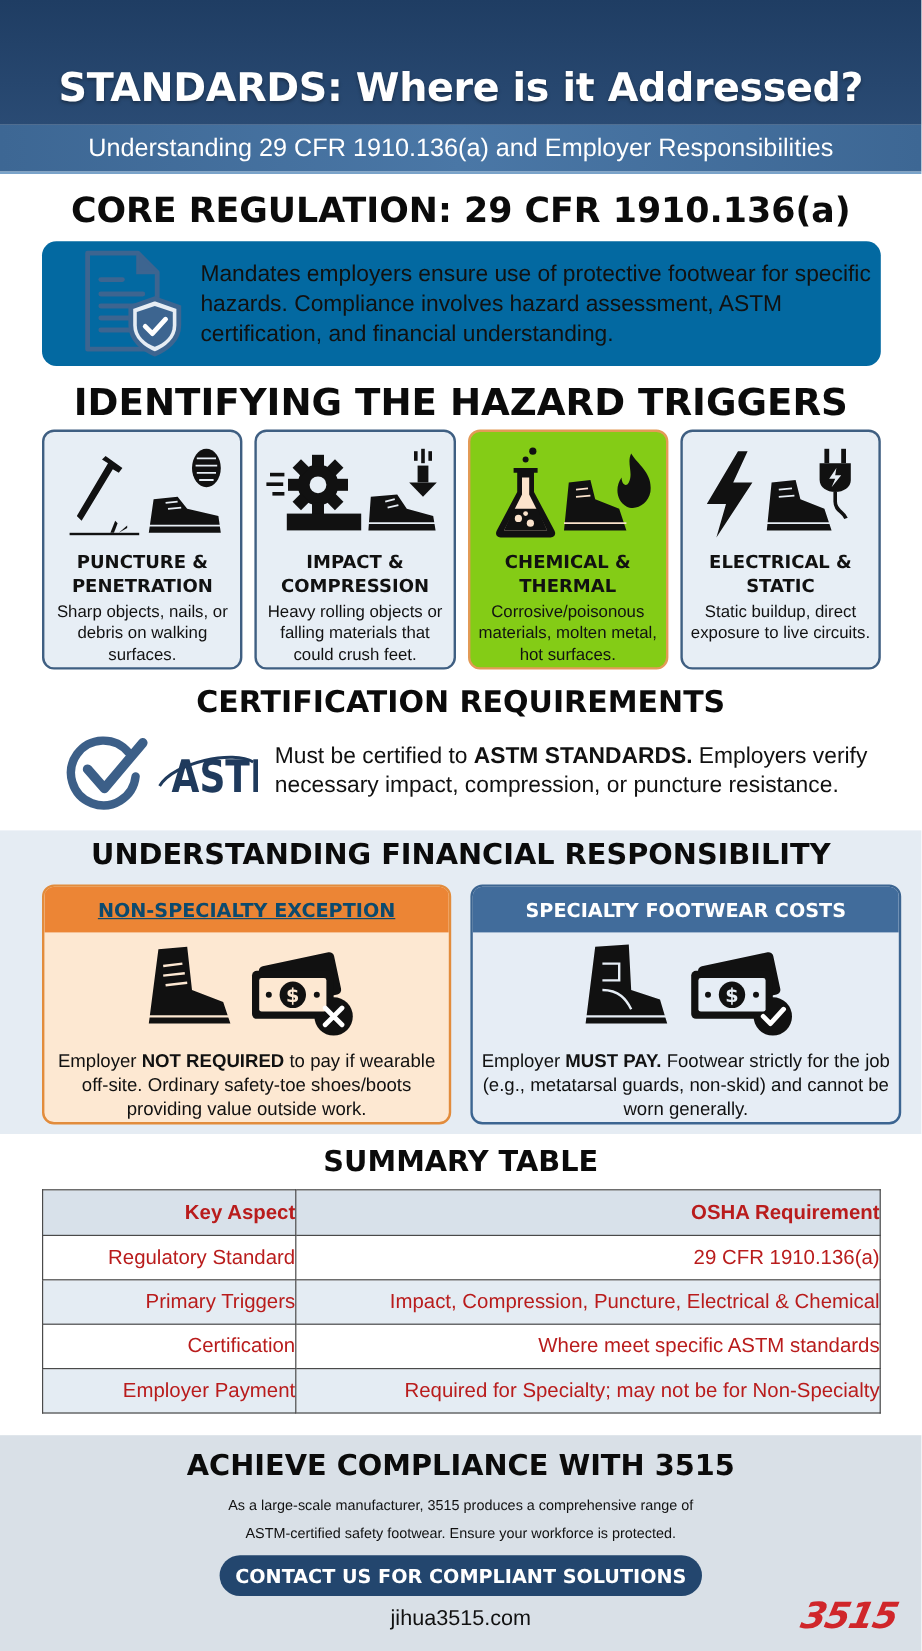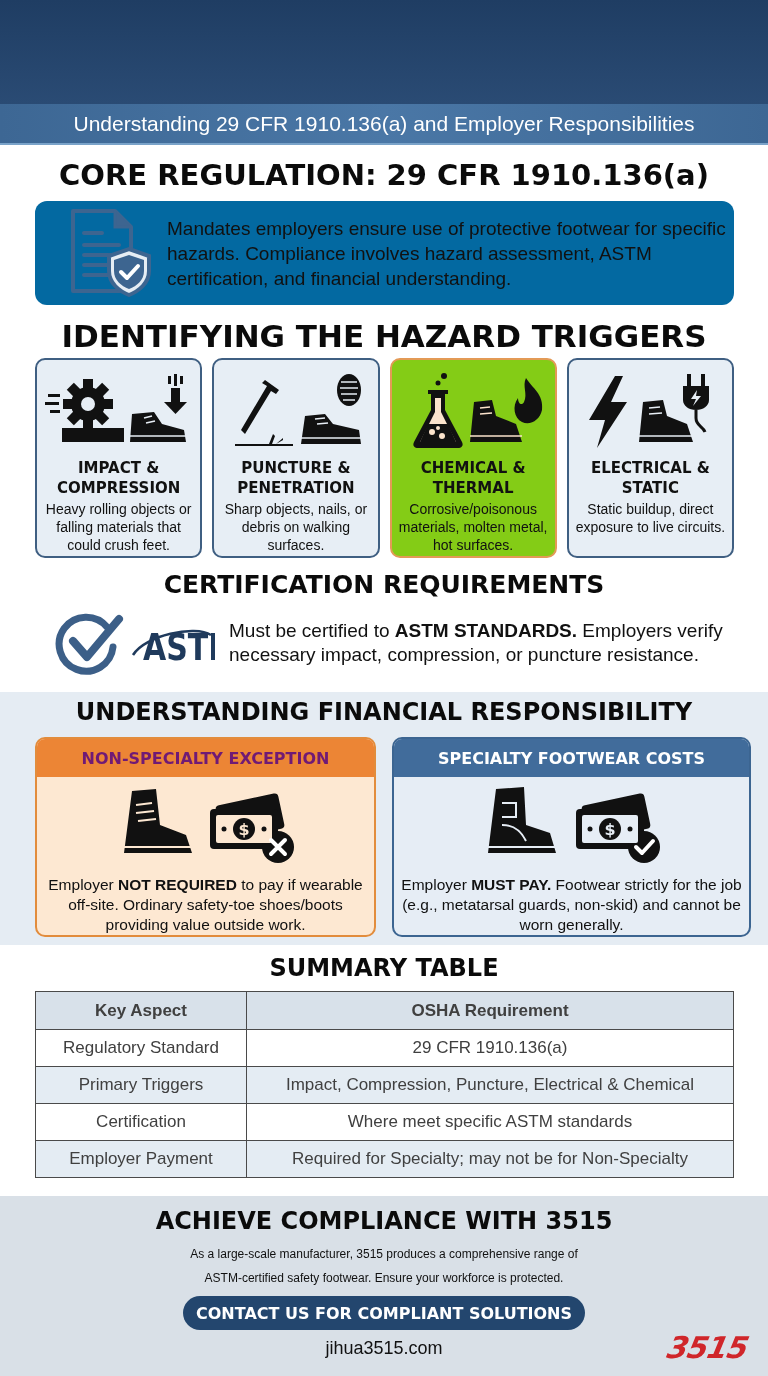--- a/index.html
+++ b/index.html
@@ -44,28 +44,28 @@
   .cert-text { font-size: 19px; line-height: 24px; margin-left: 14px; color: #111; }
   .cert-text b { font-weight: bold; }
 
   
   .fin-bg { position: absolute; left: 0; top: 692px; width: 768px; height: 253px; background: #e5ecf3; }
   .fin-card { position: absolute; top: 737px; height: 200px; border-radius: 10px; overflow: hidden; border: 2px solid; }
   .fin-card.left { left: 35px; width: 341px; background: #fde8d2; border-color: #e28c3c; }
   .fin-card.right { left: 392px; width: 359px; background: #e6edf5; border-color: #3c6591; }
   .fin-head { height: 38px; display: flex; align-items: center; justify-content: center;
               color: #fff; font-family: "DejaVu Sans", sans-serif; font-weight: bold; font-size: 16px; }
-  .left .fin-head { background: #ec8535; color: #701a75; }
+  .left .fin-head { background: #ec8535; color: #0c4a6e; text-decoration: underline; }
   .right .fin-head { background: #416c9b; }
   .fin-ico { width: 220px; height: 80px; margin: 8px auto 0; display: block; }
   .fin-txt { font-size: 15.5px; line-height: 20px; text-align: center; margin-top: 10px; color: #111; padding: 0 4px; }
 
   
   .tbl { position: absolute; left: 35px; top: 991px; width: 699px; border-collapse: collapse; font-size: 17px; }
-  .tbl td, .tbl th { border: 1.5px solid #4a4a4a; height: 37px; text-align: center; color: #404040; }
+  .tbl td, .tbl th { border: 1.5px solid #4a4a4a; height: 37px; text-align: right; color: #b91c1c; }
   .tbl th { background: #d8e1ea; font-weight: bold; height: 38px; }
   .tbl td:first-child, .tbl th:first-child { width: 211px; }
   .tbl tr.alt td { background: #e4ecf3; }
   .tbl tr.wht td { background: #ffffff; }
 
   
   .foot { position: absolute; left: 0; top: 1196px; width: 768px; height: 180px; background: #d9e0e7; }
   .foot-txt { position: absolute; left: 0; top: 1242px; width: 768px; text-align: center; font-size: 12px; line-height: 24px; color: #111; }
   .cta { position: absolute; left: 183px; top: 1296px; width: 402px; height: 34px; border-radius: 17px;
          background: #23466e; color: #fff; font-family: "DejaVu Sans", sans-serif; font-weight: bold; font-size: 16px;
@@ -73,20 +73,21 @@
   .url { position: absolute; left: 0; top: 1338px; width: 768px; text-align: center; font-size: 18px; color: #111; }
   .logo { position: absolute; left: 668px; top: 1330px; font-family: "DejaVu Sans", sans-serif; font-weight: bold;
           font-style: italic; font-size: 30px; color: #d0262a; letter-spacing: -1px; transform: skewX(-12deg); }
 </style>
 </head>
 <body>
 
 <div class="hdr">
   <h1>
     <br>
+    <span>STANDARDS: Where is it Addressed?</span>
   </h1>
 </div>
 <div class="sub">
   <span>Understanding 29 CFR 1910.136(a) and Employer Responsibilities</span>
 </div>
 
 <div class="sec-title" style="top:158px;font-size:29px;">CORE REGULATION: 29 CFR 1910.136(a)</div>
 <div class="core-box">
   <svg class="core-icon" viewBox="0 0 100 100">
     <path d="M16 8 H58 L74 24 V88 H16 Z" fill="none" stroke="#3d6590" stroke-width="4" stroke-linejoin="round"></path>
@@ -100,20 +101,43 @@
     </g>
     <path d="M72 46 L92 53 V68 C92 80 82 88 72 92 C62 88 52 80 52 68 V53 Z" fill="#e6edf4" stroke="#3d6590" stroke-width="4"></path>
     <path d="M72 52 L87 57 V68 C87 77 80 83 72 86 C64 83 57 77 57 68 V57 Z" fill="#3d6590"></path>
     <path d="M64 69 L70 75 L81 63" fill="none" stroke="#fff" stroke-width="4" stroke-linecap="round" stroke-linejoin="round"></path>
   </svg>
   <div class="core-text">Mandates employers ensure use of protective footwear for specific hazards. Compliance involves hazard assessment, ASTM certification, and financial understanding.</div>
 </div>
 
 <div class="sec-title" style="top:318px;font-size:31px;">IDENTIFYING THE HAZARD TRIGGERS</div>
 <div class="cards">
+  <div class="card">
+    <svg class="ico" viewBox="0 0 150 80">
+      <g fill="#111">
+        <path d="M44 8 L58 18 L55 22 L50 19 L24 62 L20 58 L46 14 L41 11 Z"></path>
+        <rect x="14" y="72" width="58" height="2"></rect>
+        <path d="M48 72 L52 62 L54 64 L51 72 Z"></path>
+          <path d="M55 72 L62 66 L62 68 Z"></path>
+        <ellipse cx="128" cy="18" rx="12" ry="16"></ellipse>
+        <path d="M84 44 L104 42 L112 52 L138 58 L140 72 L80 72 Z"></path>
+      </g>
+      <g stroke="#e7eef5" stroke-width="1.5">
+        <line x1="120" y1="10" x2="136" y2="10"></line>
+          <line x1="119" y1="16" x2="137" y2="16"></line>
+          <line x1="120" y1="22" x2="136" y2="22"></line>
+          <line x1="122" y1="28" x2="134" y2="28"></line>
+        <line x1="80" y1="66" x2="140" y2="66"></line>
+          <line x1="94" y1="47" x2="104" y2="46"></line>
+          <line x1="96" y1="52" x2="107" y2="51"></line>
+      </g>
+    </svg>
+    <div class="t">PUNCTURE &amp; PENETRATION</div>
+    <div class="d">Sharp objects, nails, or debris on walking surfaces.</div>
+  </div>
   <div class="card">
     <svg class="ico" viewBox="0 0 150 80">
       <g fill="#111">
         <rect x="4" y="22" width="12" height="3"></rect>
           <rect x="1" y="30" width="14" height="3"></rect>
           <rect x="6" y="38" width="10" height="3"></rect>
         <circle cx="44" cy="32" r="17"></circle>
         <g transform="translate(44 32)">
           <rect x="-5" y="-25" width="10" height="10"></rect>
             <rect x="-5" y="15" width="10" height="10"></rect>
@@ -135,43 +159,20 @@
       <g stroke="#e7eef5" stroke-width="1.5">
           <line x1="100" y1="46" x2="108" y2="44"></line>
           <line x1="102" y1="51" x2="111" y2="49"></line>
           <line x1="86" y1="64" x2="142" y2="64"></line>
         </g>
       <circle cx="44" cy="32" r="7" fill="#e7eef5"></circle>
     </svg>
     <div class="t">IMPACT &amp; COMPRESSION</div>
     <div class="d">Heavy rolling objects or falling materials that could crush feet.</div>
   </div>
-  <div class="card">
-    <svg class="ico" viewBox="0 0 150 80">
-      <g fill="#111">
-        <path d="M44 8 L58 18 L55 22 L50 19 L24 62 L20 58 L46 14 L41 11 Z"></path>
-        <rect x="14" y="72" width="58" height="2"></rect>
-        <path d="M48 72 L52 62 L54 64 L51 72 Z"></path>
-          <path d="M55 72 L62 66 L62 68 Z"></path>
-        <ellipse cx="128" cy="18" rx="12" ry="16"></ellipse>
-        <path d="M84 44 L104 42 L112 52 L138 58 L140 72 L80 72 Z"></path>
-      </g>
-      <g stroke="#e7eef5" stroke-width="1.5">
-        <line x1="120" y1="10" x2="136" y2="10"></line>
-          <line x1="119" y1="16" x2="137" y2="16"></line>
-          <line x1="120" y1="22" x2="136" y2="22"></line>
-          <line x1="122" y1="28" x2="134" y2="28"></line>
-        <line x1="80" y1="66" x2="140" y2="66"></line>
-          <line x1="94" y1="47" x2="104" y2="46"></line>
-          <line x1="96" y1="52" x2="107" y2="51"></line>
-      </g>
-    </svg>
-    <div class="t">PUNCTURE &amp; PENETRATION</div>
-    <div class="d">Sharp objects, nails, or debris on walking surfaces.</div>
-  </div>
   <div class="card orange">
     <svg class="ico" viewBox="0 0 150 80">
       <g fill="#111">
         <circle cx="46" cy="4" r="3"></circle>
           <circle cx="40" cy="11" r="2.5"></circle>
         <path d="M30 18 H50 V22 H47 V38 L64 70 C66 74 63 76 60 76 H20 C17 76 14 74 16 70 L33 38 V22 H30 Z"></path>
         <path d="M128 6 C134 16 146 22 144 38 C142 48 132 54 124 50 C116 46 114 34 120 26 C120 32 124 34 126 30 C130 22 124 14 128 6 Z"></path>
         <path d="M76 30 L94 28 L98 44 L118 52 L124 70 L72 70 Z"></path>
       </g>
       <path d="M37 26 V40 L22 70 H58 L43 40 V26 Z" fill="#fbe3cc"></path>

